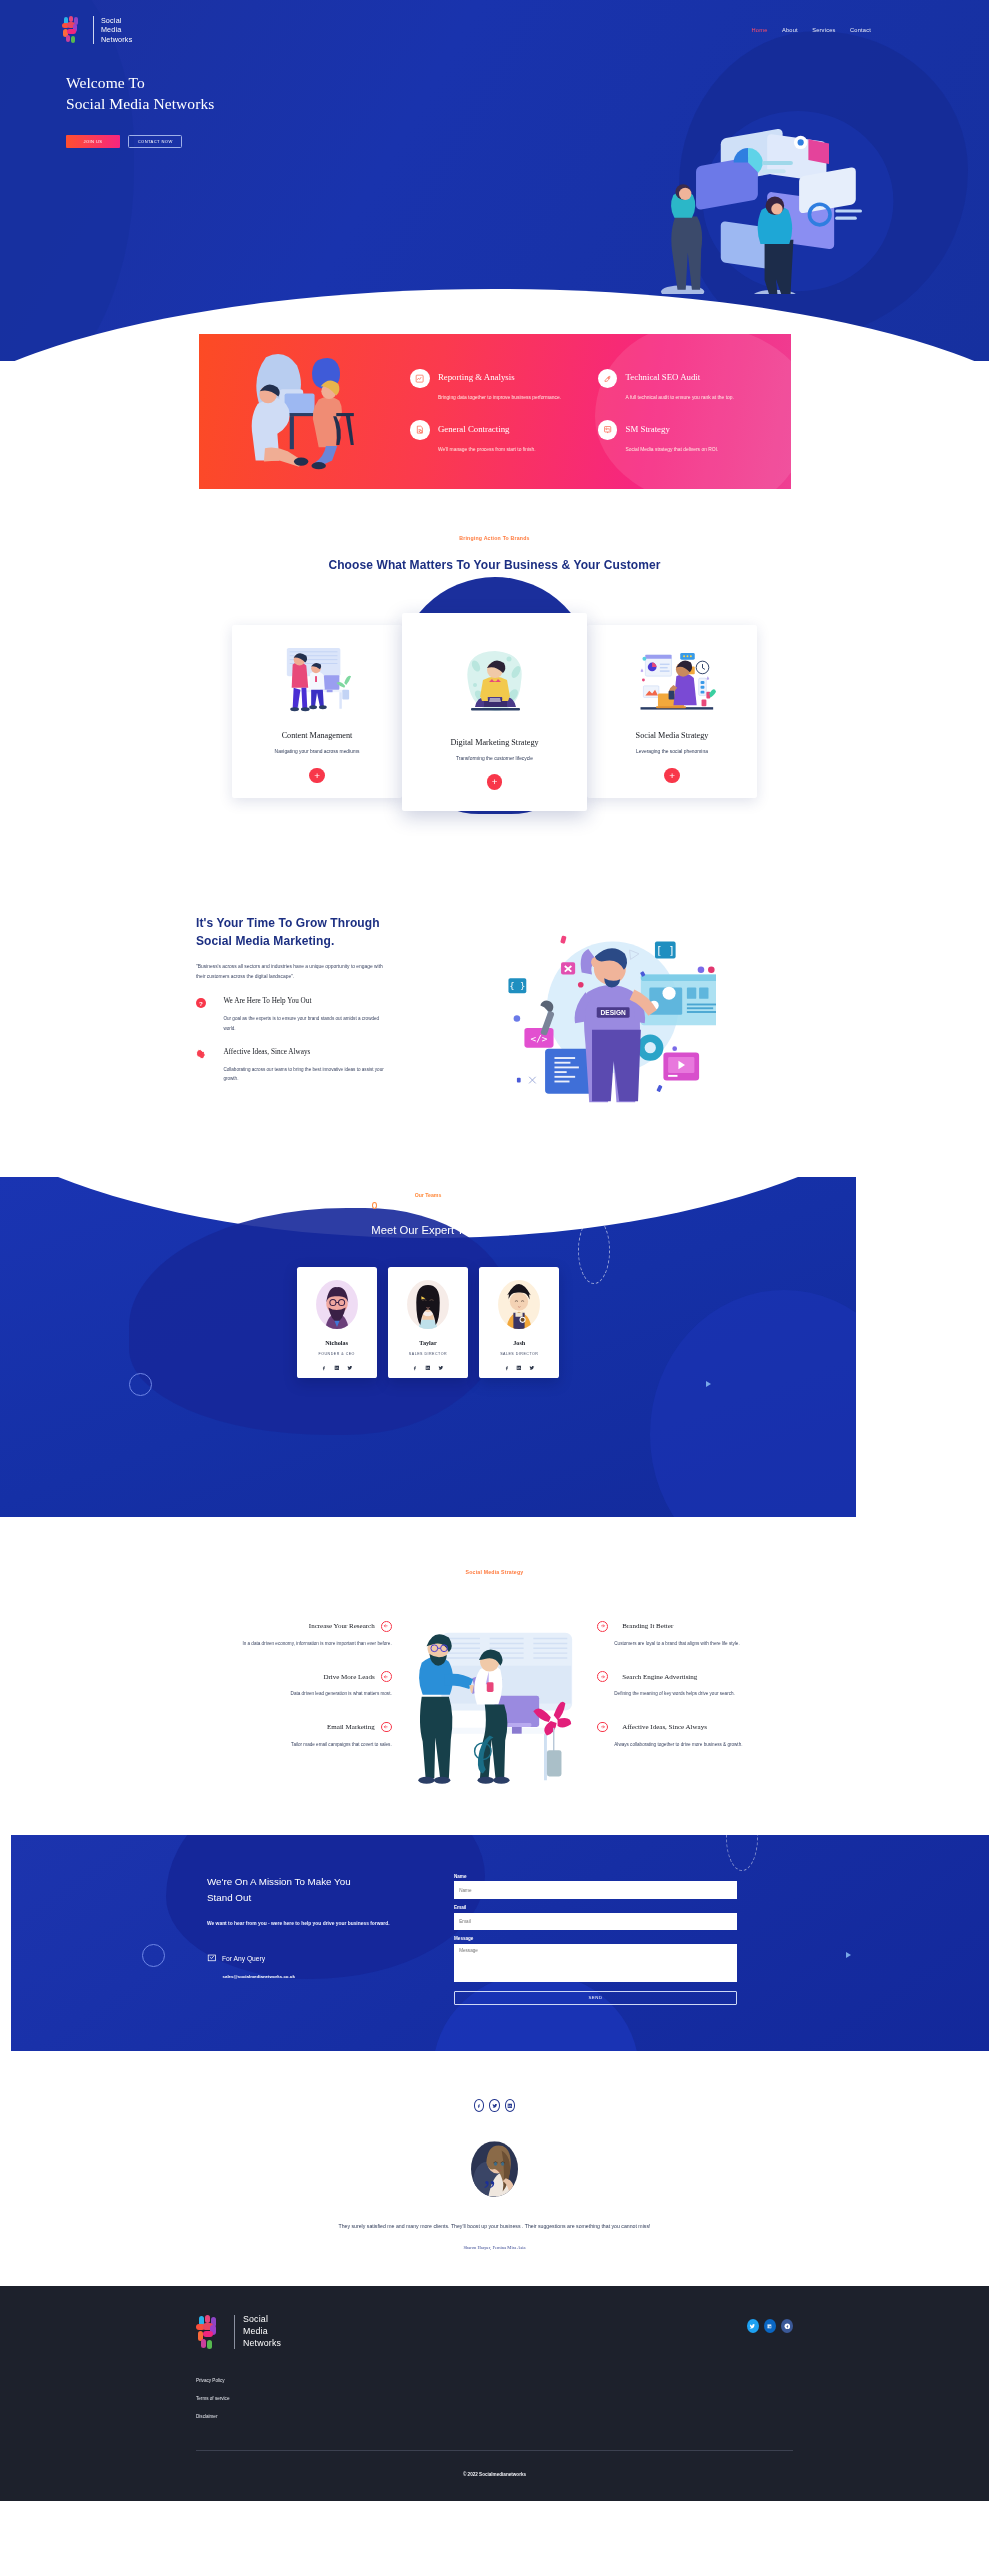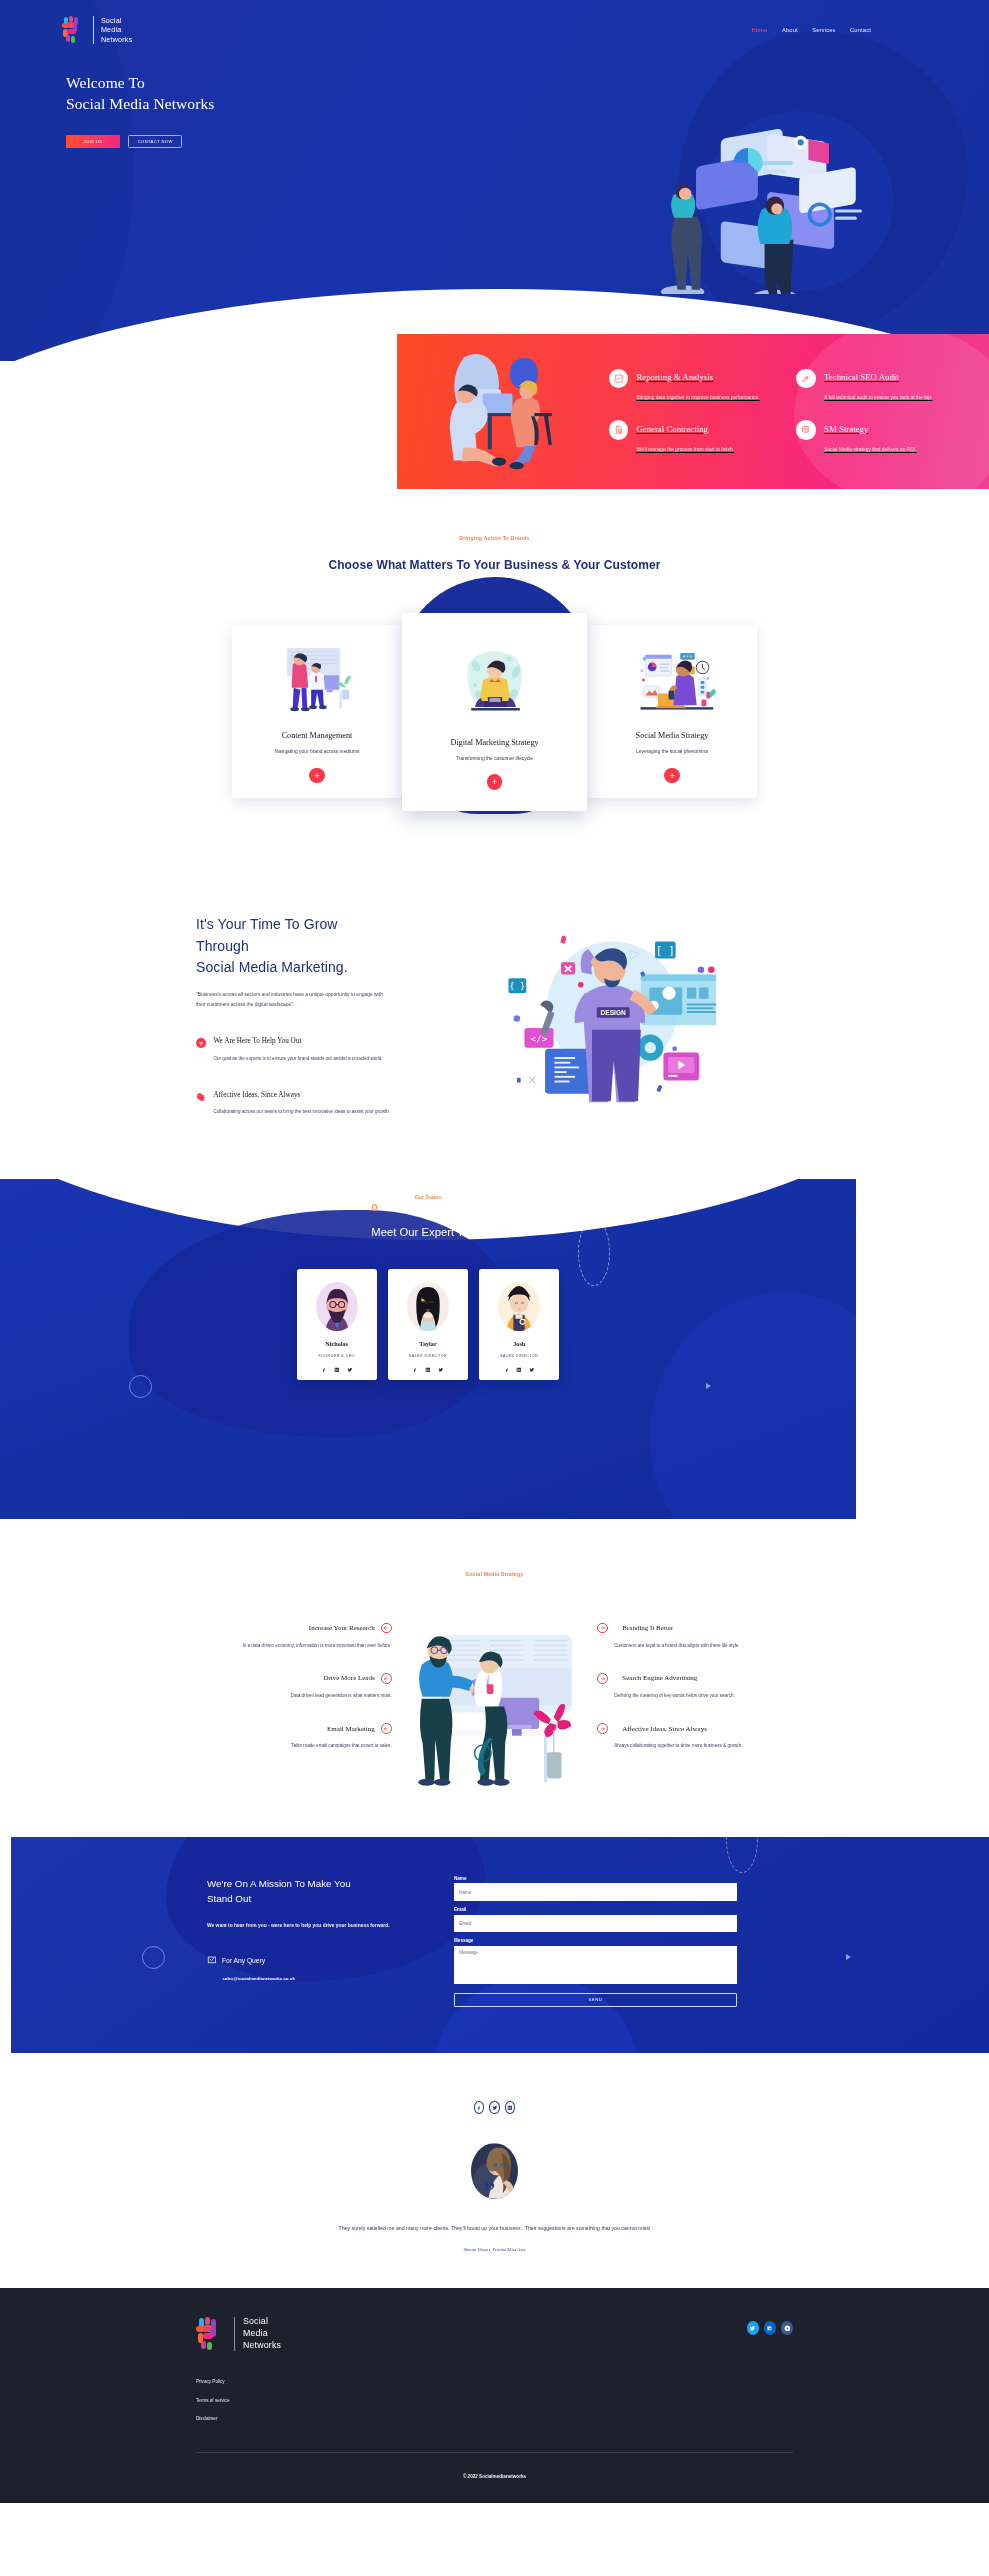--- a/index.html
+++ b/index.html
@@ -62,21 +62,21 @@
   }
   .btn-contact {
     width:54px; height:12.4px; border:0.5px solid #9fb0e8; border-radius:1.5px;
     background:transparent; color:#fff; font-size:4.1px; letter-spacing:0.4px; cursor:pointer;
   }
   .hero-illu {
     position:absolute; z-index:4; right:93px; top:98px; width:268px; height:196px;
   }
 
   
-  .banner-wrap { position:relative; margin-top:-27px; display:flex; justify-content:flex-end; z-index:10;text-decoration:underline; }
+  .banner-wrap { position:relative; margin-top:-27px; display:flex; justify-content:center; z-index:10; }
   .banner {
     width:592px; height:155px; position:relative; overflow:hidden;
     background: linear-gradient(100deg,#fc4b24 0%,#fb3a4e 40%,#f6267f 75%,#ef3f93 100%);
     display:flex; align-items:center;
   }
   .banner-wave {
     position:absolute; right:-20.6px; top:-10.3px; width:216px; height:185px;
     background: rgba(255,255,255,.10); border-radius:45% 55% 40% 60% / 50% 45% 55% 50%;
   }
   .banner-illu { width:155px; height:124px; margin-left:36px; position:relative; z-index:2; flex:none; }
@@ -118,24 +118,24 @@
   .card-plus {
     width:15.5px; height:15.5px; border-radius:50%; background:#f8374a; color:#fff;
     display:flex; align-items:center; justify-content:center; font-size:9.8px; line-height:1;
     margin:13.4px auto 0; cursor:pointer;
   }
 
   
   .grow { display:flex; padding:31px 196px 62px; gap:31px; align-items:flex-start; }
   .grow-left { width:196px; padding-top:10.3px; }
   .grow-h {
-    color:#1c2f82; font-size:14px; line-height:1.55; font-weight:normal; letter-spacing:0.1px;
+    color:#1c2f82; font-size:12px; line-height:1.55; font-weight:bold; letter-spacing:0.1px;
   }
   .grow-quote { margin-top:11.3px; color:#3c4663; font-size:4.9px; line-height:2.05; }
-  .feat { display:grid; grid-template-columns:13.4px 1fr; column-gap:4px; margin-top:27px; }
+  .feat { display:grid; grid-template-columns:13.4px 1fr; column-gap:14px; margin-top:15px; }
   .feat-ico { width:9.8px; height:9.8px; border-radius:50%; background:#f8374a; color:#fff;
     display:flex; align-items:center; justify-content:center; font-size:6.2px; font-weight:bold; margin-top:1px; }
   .feat-h { font-family:"Liberation Serif",serif; font-size:7.2px; color:#15181f; }
   .feat-p { grid-column:2; font-size:4.6px; color:#3c4663; line-height:2; margin-top:6.2px; }
   .grow-right { flex:1; display:flex; justify-content:center; padding-top:5.2px; }
 
   
   .team {
     position:relative; width:856px; height:340px; overflow:hidden;
     background: linear-gradient(160deg,#1a34b2 0%,#1530a6 50%,#132a9b 100%);

